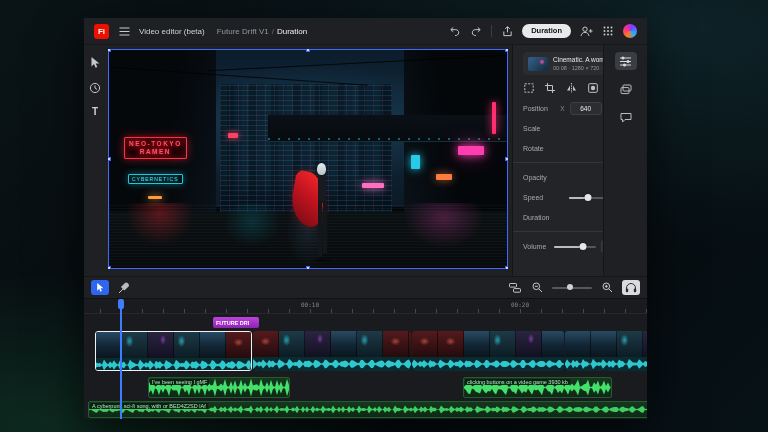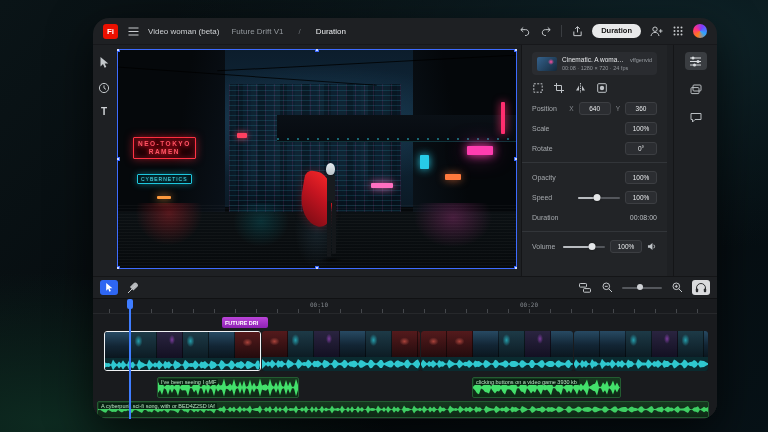--- a/index.html
+++ b/index.html
@@ -9,30 +9,30 @@
     background:
       radial-gradient(120% 90% at 88% 8%, #0e2328 0%, rgba(14,35,40,0) 55%),
       radial-gradient(90% 70% at 6% 98%, #0d2a20 0%, rgba(13,42,32,0) 50%),
       linear-gradient(135deg,#0a1417 0%,#05090c 55%,#071217 100%);
   }
   .mono{font-family:"DejaVu Sans Mono",monospace}
   .ic{display:block}
   .ic *{vector-effect:non-scaling-stroke}
 
   
-  .window{position:absolute;left:93px;top:18px;width:624px;height:401px;background:#1e2023;
-    border-radius:16px;box-shadow:0 14px 44px rgba(0,0,0,.65);overflow:hidden;color:#d6d8da;font-size:8px}
+  .window{position:absolute;left:84px;top:18px;width:563px;height:401px;background:#1e2023;
+    border-radius:0;box-shadow:0 14px 44px rgba(0,0,0,.65);overflow:hidden;color:#d6d8da;font-size:8px}
 
   
   .topbar{position:absolute;left:0;right:0;top:0;height:27px;display:flex;align-items:center;gap:8px;
     padding:0 10px;border-bottom:1px solid #17181b;box-sizing:border-box}
   .logo{width:15px;height:15px;border-radius:3px;background:#eb1000;color:#fff;font-weight:bold;
     font-size:8px;display:flex;align-items:center;justify-content:center;flex:none}
   .appname{color:#cfd2d5;white-space:nowrap}
-  .crumbs{display:flex;gap:15px;white-space:nowrap;margin-left:4px}
+  .crumbs{display:flex;gap:3px;white-space:nowrap;margin-left:4px}
   .crumb-proj{color:#93989d}.crumb-sep{color:#6b7075}.crumb-page{color:#eceef0}
   .tb-spacer{flex:1}
   .tb-ic{color:#c6c9cc;display:flex;align-items:center;justify-content:center;width:14px;height:14px;flex:none}
   .vdiv{width:1px;height:12px;background:#3a3d41;flex:none}
   .dl-btn{background:#e8e9ea;color:#141414;font-weight:bold;font-size:7.5px;border:none;
     border-radius:9px;padding:3px 9px;line-height:1;flex:none}
   .avatar{width:14px;height:14px;border-radius:50%;flex:none;
     background:conic-gradient(from 210deg,#ff7a18,#ff2d87,#7b3dff,#2da7ff,#ff7a18)}
 
   
@@ -188,21 +188,21 @@
 
 <div class="window">
 
   <div class="topbar">
     <div class="logo">Fi</div>
     <span class="tb-ic">
       <svg class="ic" width="11" height="9" viewBox="0 0 11 9">
           <path d="M.5 1h10M.5 4.5h10M.5 8h10" stroke="#c9ccd0" stroke-width="1" fill="none"></path>
         </svg>
     </span>
-    <span class="appname">Video woman (beta)</span>
+    <span class="appname">Video editor (beta)</span>
     <span class="crumbs">
       <span class="crumb-proj">Future Drift V1</span>
       <span class="crumb-sep">/</span>
       <span class="crumb-page">Duration</span>
     </span>
     <span class="tb-spacer"></span>
     <span class="tb-ic">
       <svg class="ic" width="11" height="11" viewBox="0 0 12 12">
           <path d="M2 4h5.2a3.2 3.2 0 1 1-.6 6.3" fill="none" stroke="currentColor"></path>
           <path d="M4.6 1.6 2 4l2.6 2.4" fill="none" stroke="currentColor"></path>

